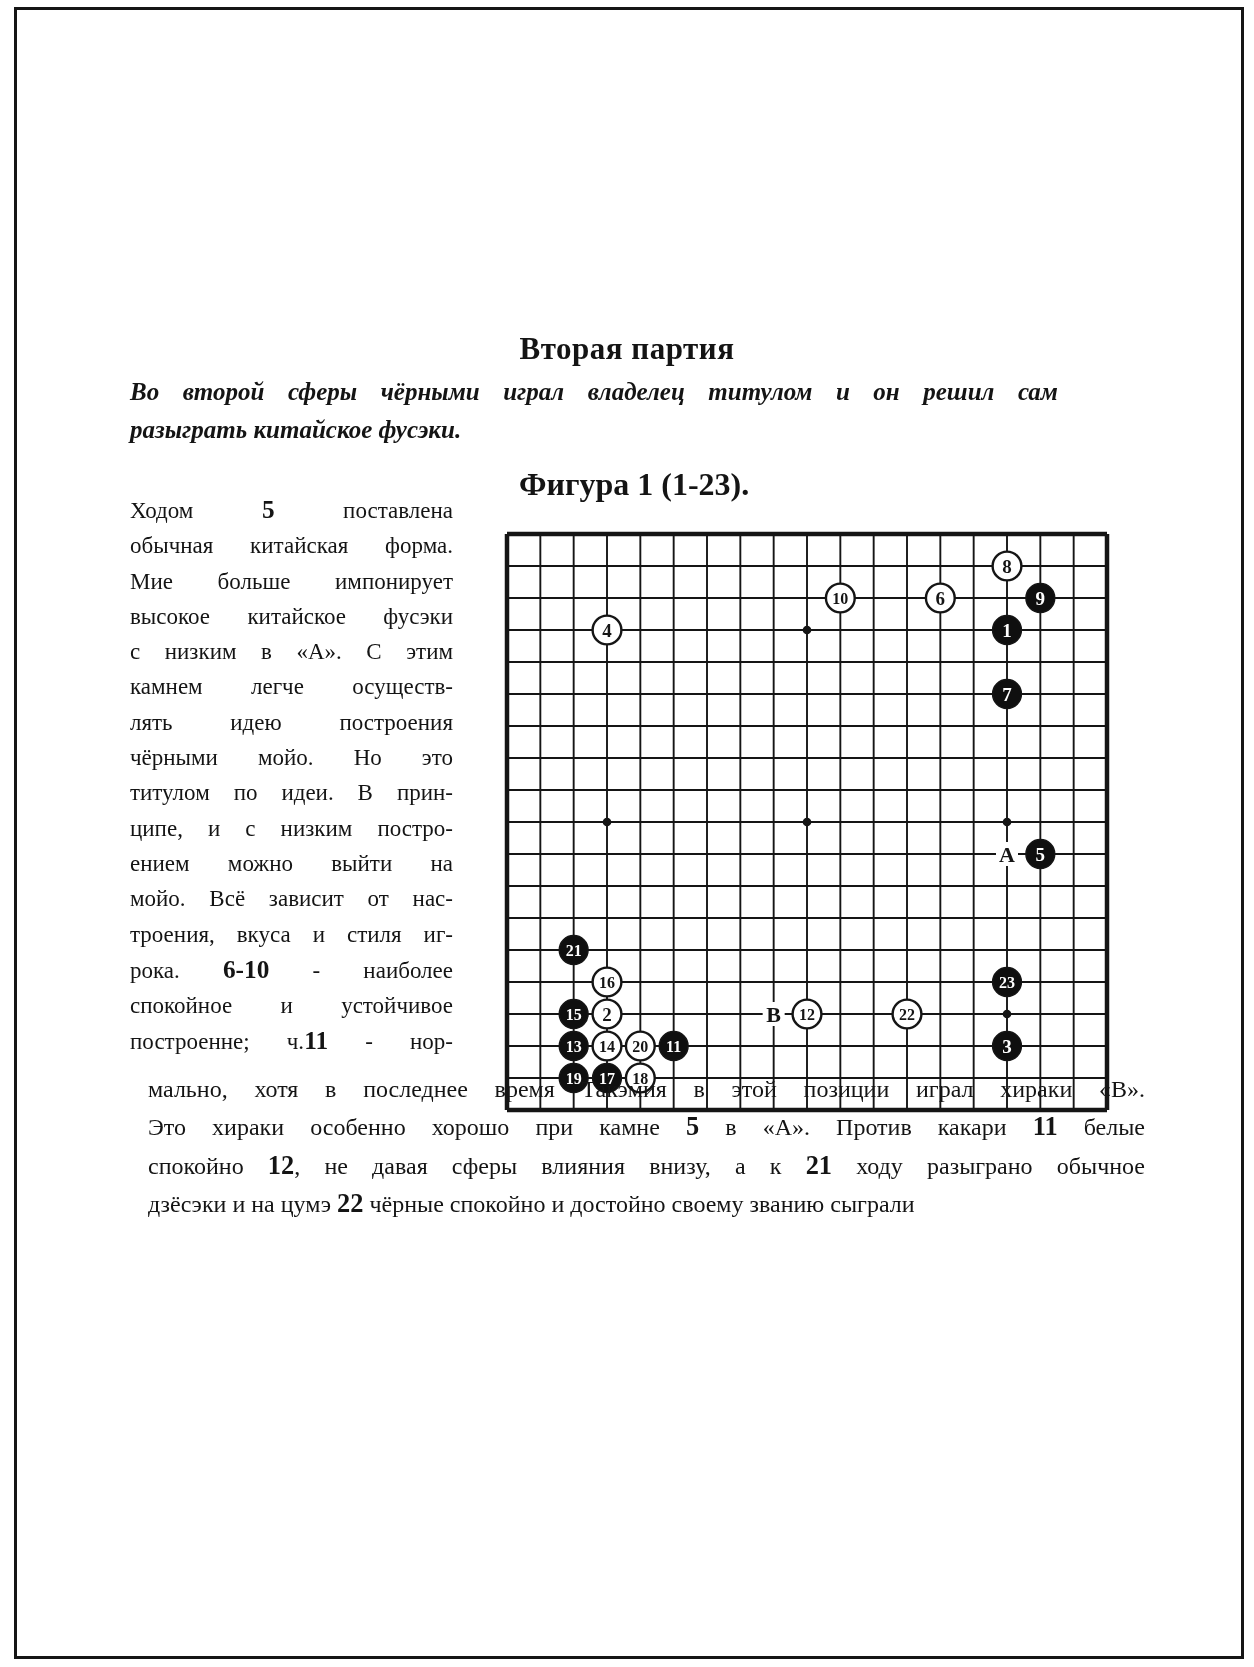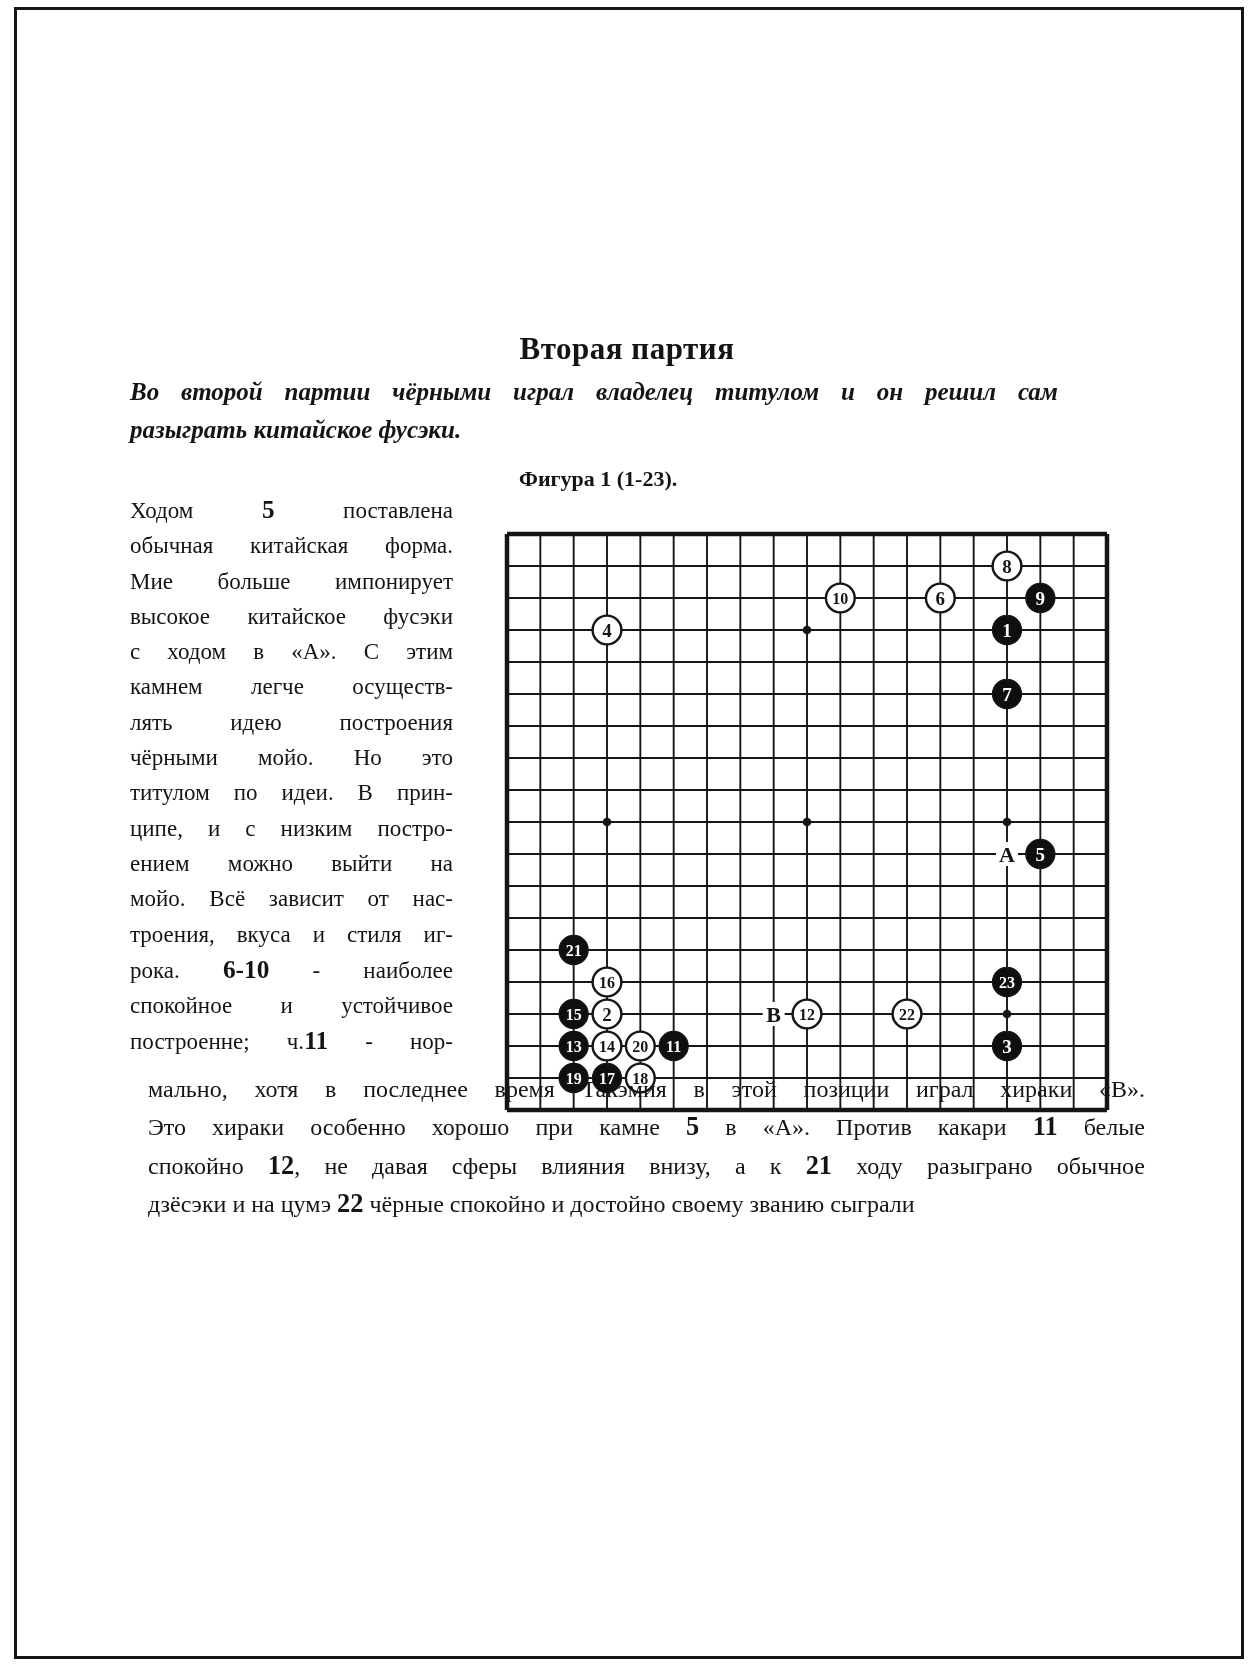--- a/index.html
+++ b/index.html
@@ -6,53 +6,53 @@
   .page{position:relative;width:1254px;height:1667px;background:#ffffff;overflow:hidden;
         font-family:"Liberation Serif",serif;color:#141414;}
   .frame{position:absolute;left:14px;top:7px;width:1224px;height:1646px;
          border:3px solid #151515;pointer-events:none;}
   .title{position:absolute;left:0;top:331px;width:1254px;text-align:center;
          font-size:31px;font-weight:bold;letter-spacing:0.5px;}
   .intro{position:absolute;left:130px;top:373px;width:928px;
          font-style:italic;font-weight:bold;font-size:25px;line-height:38px;}
   .jline{text-align:justify;text-align-last:justify;}
   .lline{text-align:left;text-align-last:left;}
-  .caption{position:absolute;left:519px;top:466px;font-size:22px;font-weight:bold;}
+  .caption{position:absolute;left:519px;top:466px;font-size:32px;font-weight:bold;}
   .leftcol{position:absolute;left:130px;top:472px;width:323px;
            font-size:23px;line-height:35.3px;margin-top:20px;}
   .leftcol div{text-align:justify;text-align-last:justify;}
   .bottom{position:absolute;left:148px;top:1071px;width:997px;
           font-size:24px;line-height:37.4px;}
   .bottom div{text-align:justify;text-align-last:justify;}
   .bottom div:last-child{text-align-last:left;}
   b{font-weight:bold;font-size:1.1em;font-style:normal;}
   .board{position:absolute;left:502px;top:529px;}
   svg text{font-family:"Liberation Serif",serif;font-weight:bold;}
 </style>
 </head>
 <body>
 
 <div class="page">
   <div class="frame"></div>
 
   <div class="title">Вторая партия</div>
 
   <div class="intro">
-    <div class="jline"><span>Во второй партии чёрными играл владелец титулом и он решил сам</span></div>
+    <div class="jline"><span>Во второй сферы чёрными играл владелец титулом и он решил сам</span></div>
     <div class="lline"><span>разыграть китайское фусэки.</span></div>
   </div>
 
   <div class="caption">Фигура 1 (1-23).</div>
 
   <div class="leftcol">
     <div><span>Ходом </span><b>5</b><span> поставлена</span></div>
     <div><span>обычная китайская форма.</span></div>
     <div><span>Мие больше импонирует</span></div>
     <div><span>высокое китайское фусэки</span></div>
-    <div><span>с ходом в «А». С этим</span></div>
+    <div><span>с низким в «А». С этим</span></div>
     <div><span>камнем легче осуществ-</span></div>
     <div><span>лять идею построения</span></div>
     <div><span>чёрными мойо. Но это</span></div>
     <div><span>титулом по идеи. В прин-</span></div>
     <div><span>ципе, и с низким постро-</span></div>
     <div><span>ением можно выйти на</span></div>
     <div><span>мойо. Всё зависит от нас-</span></div>
     <div><span>троения, вкуса и стиля иг-</span></div>
     <div><span>рока. </span><b>6-10</b><span> - наиболее</span></div>
     <div><span>спокойное и устойчивое</span></div>

